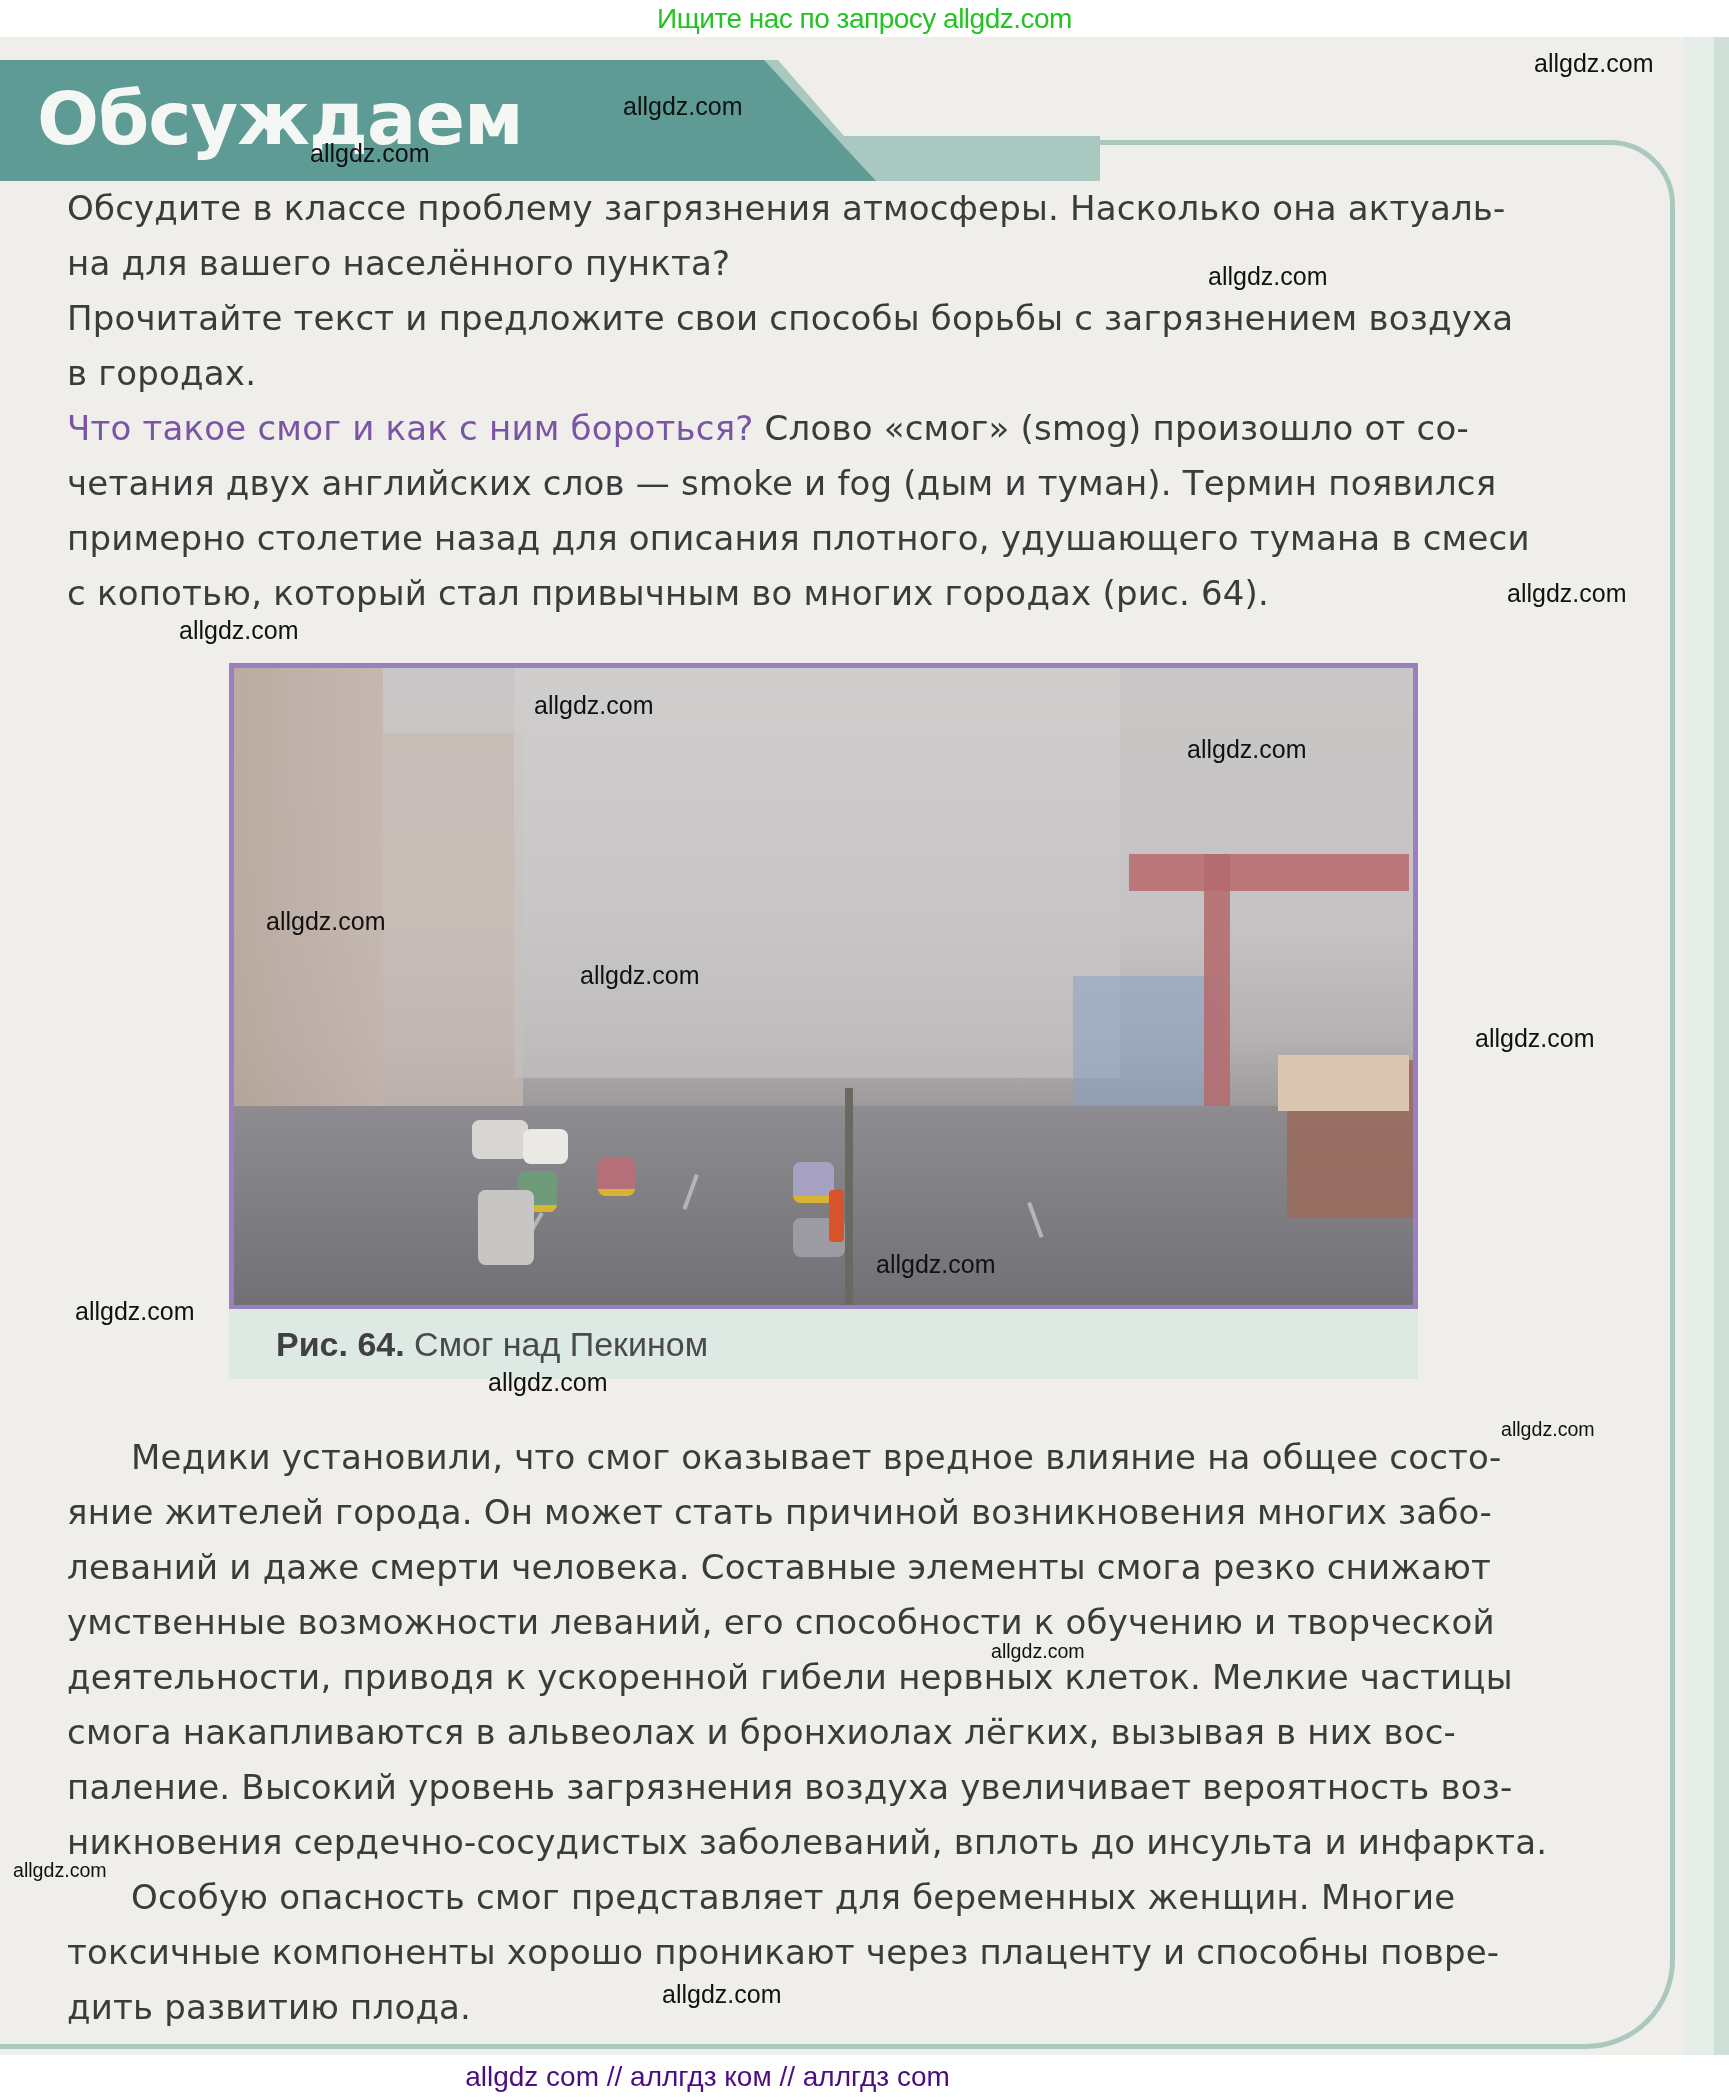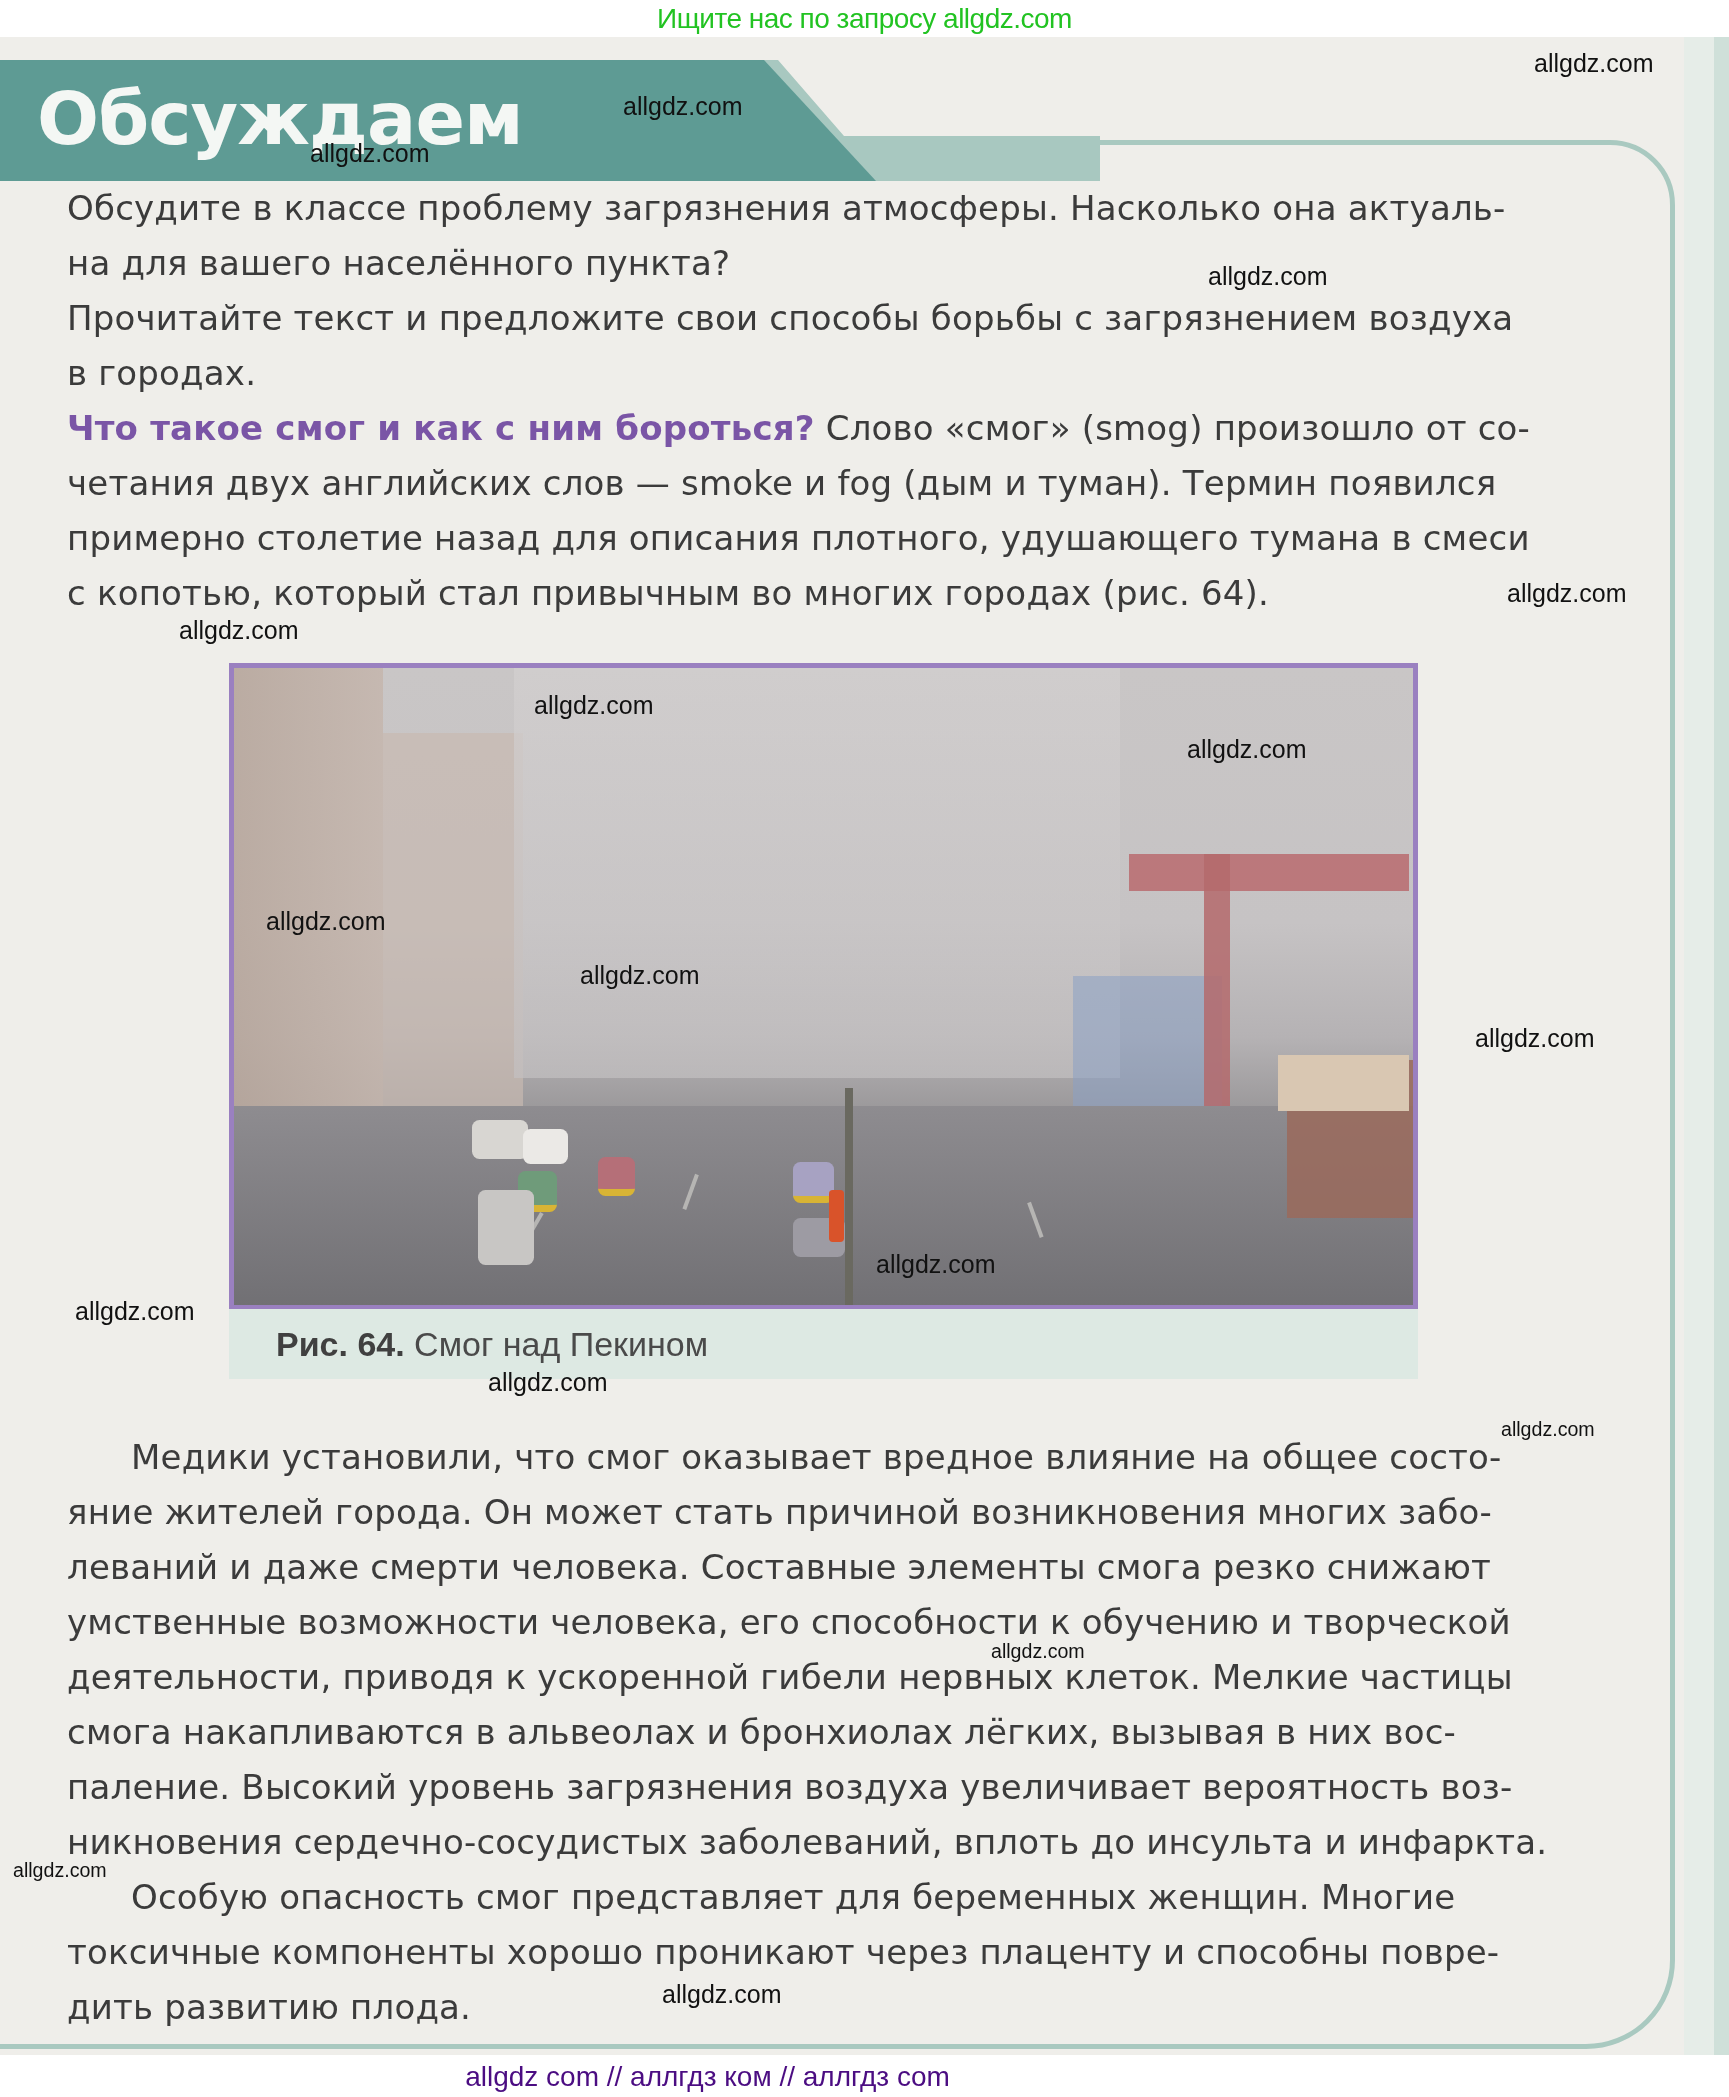--- a/index.html
+++ b/index.html
@@ -15,21 +15,21 @@
            border-radius:0 65px 89px 0; box-sizing:border-box; }
   .band-light-shape { position:absolute; left:0; top:23px; width:1100px; height:121px; background:#a8c8c0;
            clip-path: polygon(0 0, 778px 0, 844px 76px, 1100px 76px, 1100px 121px, 0 121px); }
   .band-teal { position:absolute; left:0; top:23px; width:895px; height:121px; background:#5e9b94;
            clip-path: polygon(0 0, 764px 0, 876px 121px, 0 121px); }
   .title { position:absolute; left:37px; top:30px; font-family:"DejaVu Sans",sans-serif; font-weight:bold;
            font-size:73px; line-height:103px; color:#f4f7f4; letter-spacing:-0.9px; }
   .txt { position:absolute; left:67px; width:1566px; font-family:"DejaVu Sans",sans-serif; font-size:34px;
          color:#3b3b3b; white-space:nowrap; letter-spacing:0.2px; }
   .txt .em { }
-  .hl { color:#7a55a6; font-weight:bold; }
+  .hl { color:#7a55a6; font-weight:normal; }
   .photo { position:absolute; left:229px; top:626px; width:1189px; height:647px; box-sizing:border-box;
            border:5.6px solid #9a80c0; overflow:hidden;
            background: linear-gradient(180deg, #c9c6c6 0%, #c6c3c4 40%, #b5b2b4 58%, #8e8c8e 75%, #7f7e80 100%); }
   .ph-building-l { position:absolute; left:0; top:0; width:149px; height:522px; background:linear-gradient(90deg,#b8a79c,#c5b6ad); opacity:.85; }
   .ph-building-l2 { position:absolute; left:149px; top:65px; width:140px; height:466px; background:#c7b9b1; opacity:.7; }
   .ph-fog { position:absolute; left:280px; top:0; width:606px; height:410px; background:linear-gradient(180deg,#d3d0d0,#c3c0c1); opacity:.7; }
   .ph-crane { position:absolute; left:895px; top:186px; width:280px; height:37px; background:#b86b6e; opacity:.85; }
   .ph-crane-pole { position:absolute; left:970px; top:186px; width:26px; height:280px; background:#b46a6c; opacity:.85; }
   .ph-blue { position:absolute; left:839px; top:308px; width:149px; height:186px; background:#8aa0c4; opacity:.55; }
   .ph-road { position:absolute; left:0; top:438px; width:1189px; height:214px; background:linear-gradient(180deg,#8e8c90,#6f6e72); }
@@ -102,21 +102,21 @@
     <div class="ph-worker"></div>
   </div>
   <div class="caption-band"></div>
   <div class="caption">
     <b>Рис. 64.</b><span> Смог над Пекином</span>
   </div>
 
   <div class="txt" style="top:1400px;left:131px;">Медики установили, что смог оказывает вредное влияние на общее состо-</div>
   <div class="txt" style="top:1455px;">яние жителей города. Он может стать причиной возникновения многих забо-</div>
   <div class="txt" style="top:1510px;">леваний и даже смерти человека. Составные элементы смога резко снижают</div>
-  <div class="txt" style="top:1565px;">умственные возможности человека, его способности к обучению и творческой</div>
+  <div class="txt" style="top:1565px;">умственные возможности леваний, его способности к обучению и творческой</div>
   <div class="txt" style="top:1620px;">деятельности, приводя к ускоренной гибели нервных клеток. Мелкие частицы</div>
   <div class="txt" style="top:1675px;">смога накапливаются в альвеолах и бронхиолах лёгких, вызывая в них вос-</div>
   <div class="txt" style="top:1730px;">паление. Высокий уровень загрязнения воздуха увеличивает вероятность воз-</div>
   <div class="txt" style="top:1785px;">никновения сердечно-сосудистых заболеваний, вплоть до инсульта и инфаркта.</div>
 
   <div class="txt" style="top:1840px;left:131px;">Особую опасность смог представляет для беременных женщин. Многие</div>
   <div class="txt" style="top:1895px;">токсичные компоненты хорошо проникают через плаценту и способны повре-</div>
   <div class="txt" style="top:1950px;">дить развитию плода.</div>
 
   <div class="wm" style="left:623px;top:54px;">allgdz.com</div>

